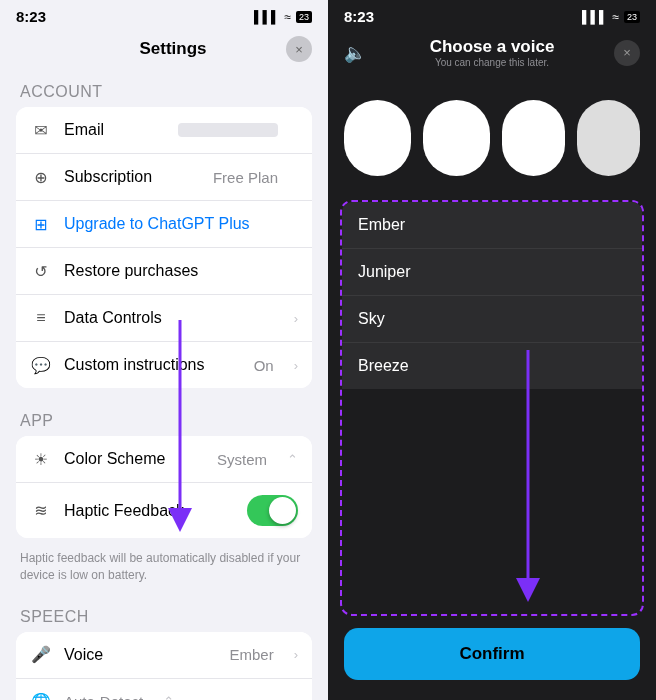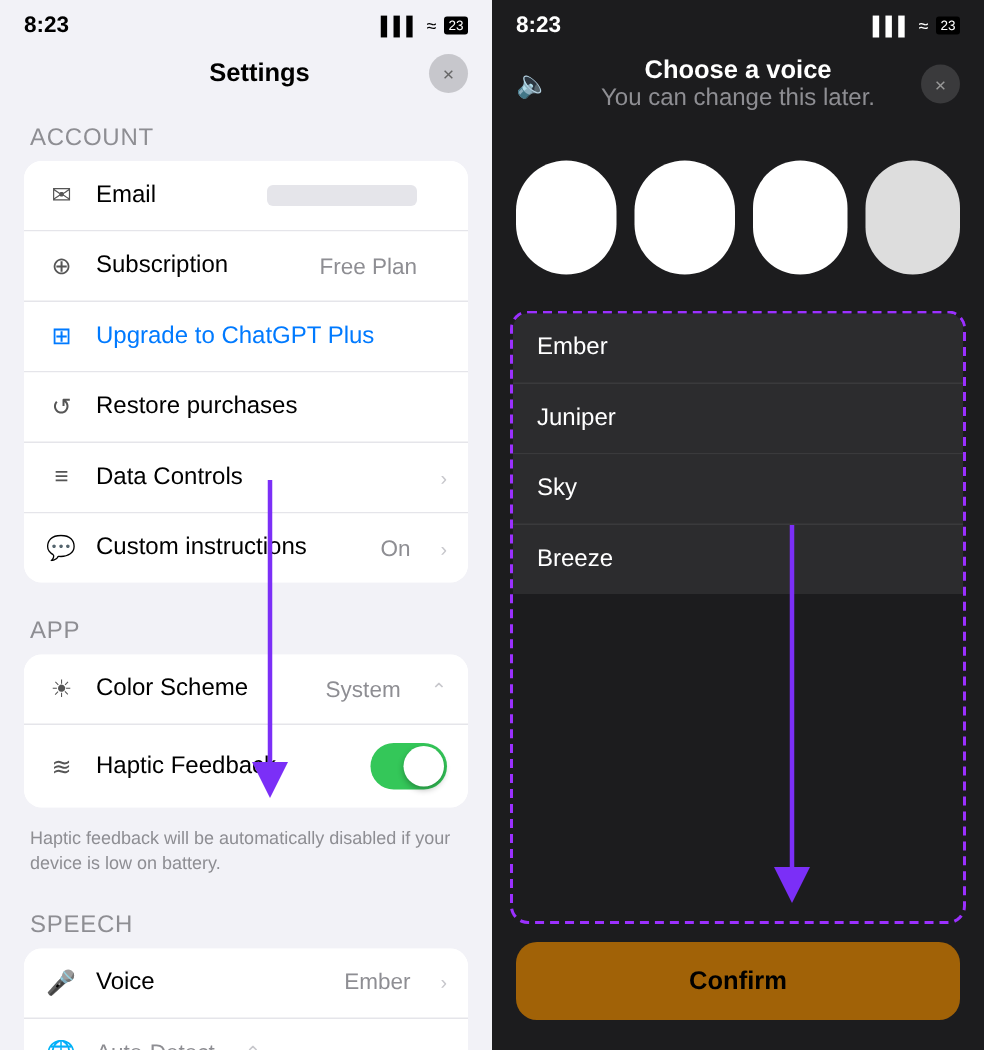--- a/index.html
+++ b/index.html
@@ -216,21 +216,21 @@
       font-size: 18px;
       color: #fff;
     }
     .voice-title {
       font-size: 17px;
       font-weight: 600;
       color: #fff;
       text-align: center;
     }
     .voice-subtitle {
-      font-size: 16px;
+      font-size: 10px;
       color: #8e8e93;
       text-align: center;
     }
     .close-dark-btn {
       position: absolute;
       right: 16px;
       width: 26px;
       height: 26px;
       background: #3a3a3c;
       border-radius: 50%;
@@ -288,21 +288,21 @@
       color: #34c759;
       font-size: 18px;
     }
 
     .confirm-area {
       padding: 12px 16px 20px;
       position: relative;
     }
     .confirm-btn {
       width: 100%;
-      background: #a16207;
+      background: #0ea5e9;
       border: none;
       border-radius: 14px;
       padding: 16px;
       font-size: 17px;
       font-weight: 600;
       color: #000;
       cursor: pointer;
       text-align: center;
     }
 

